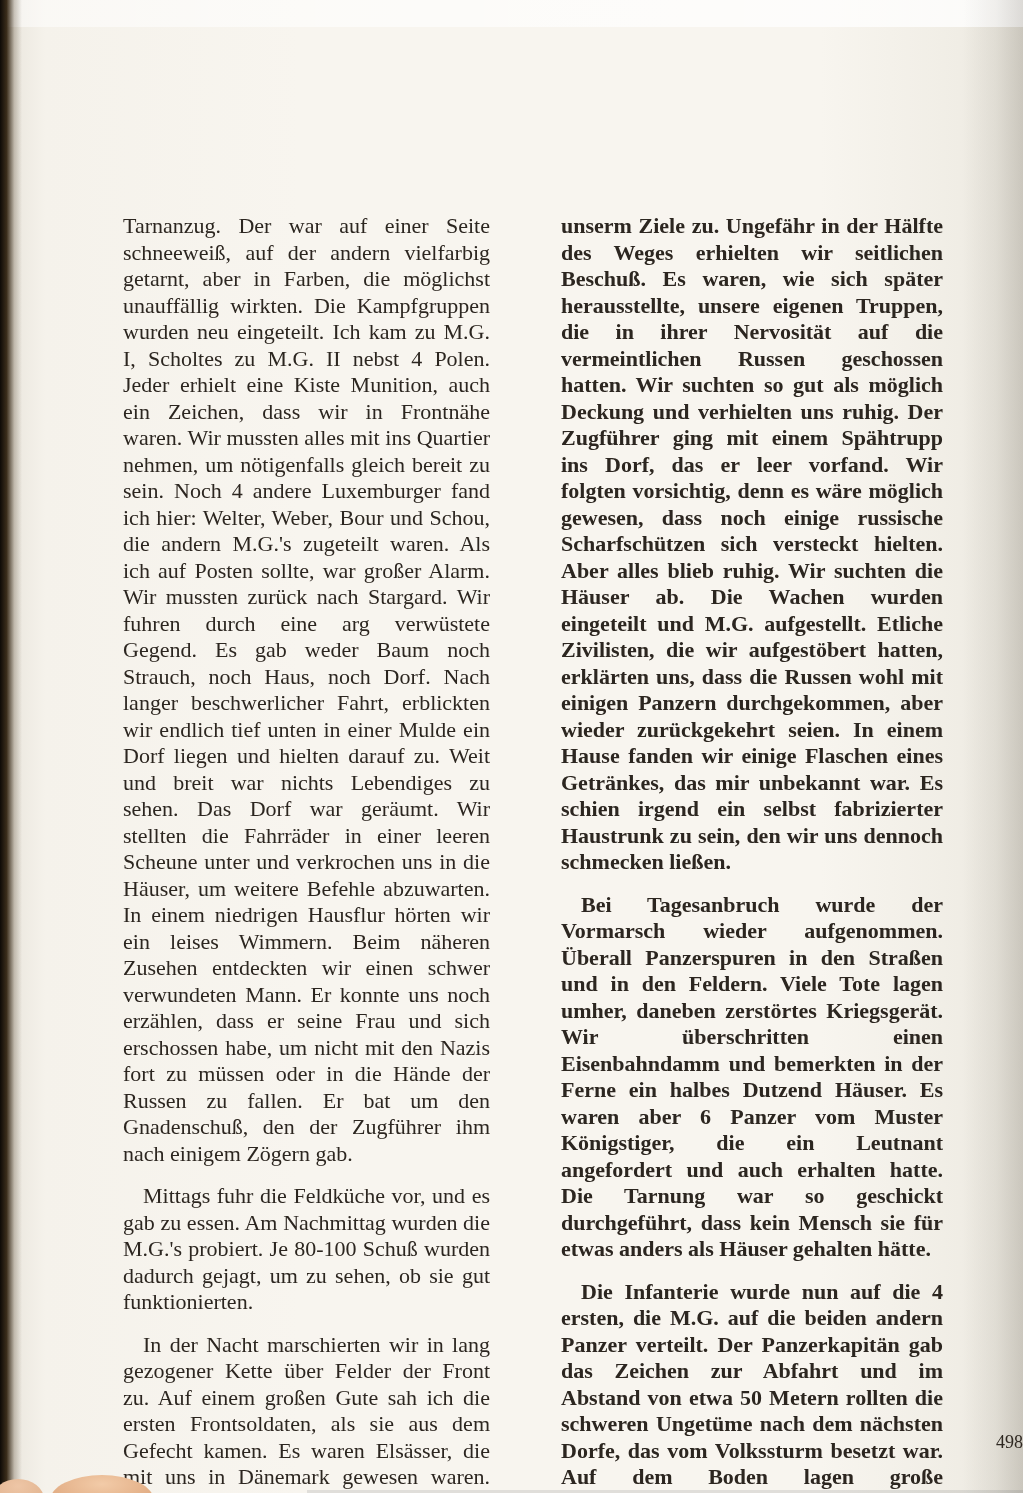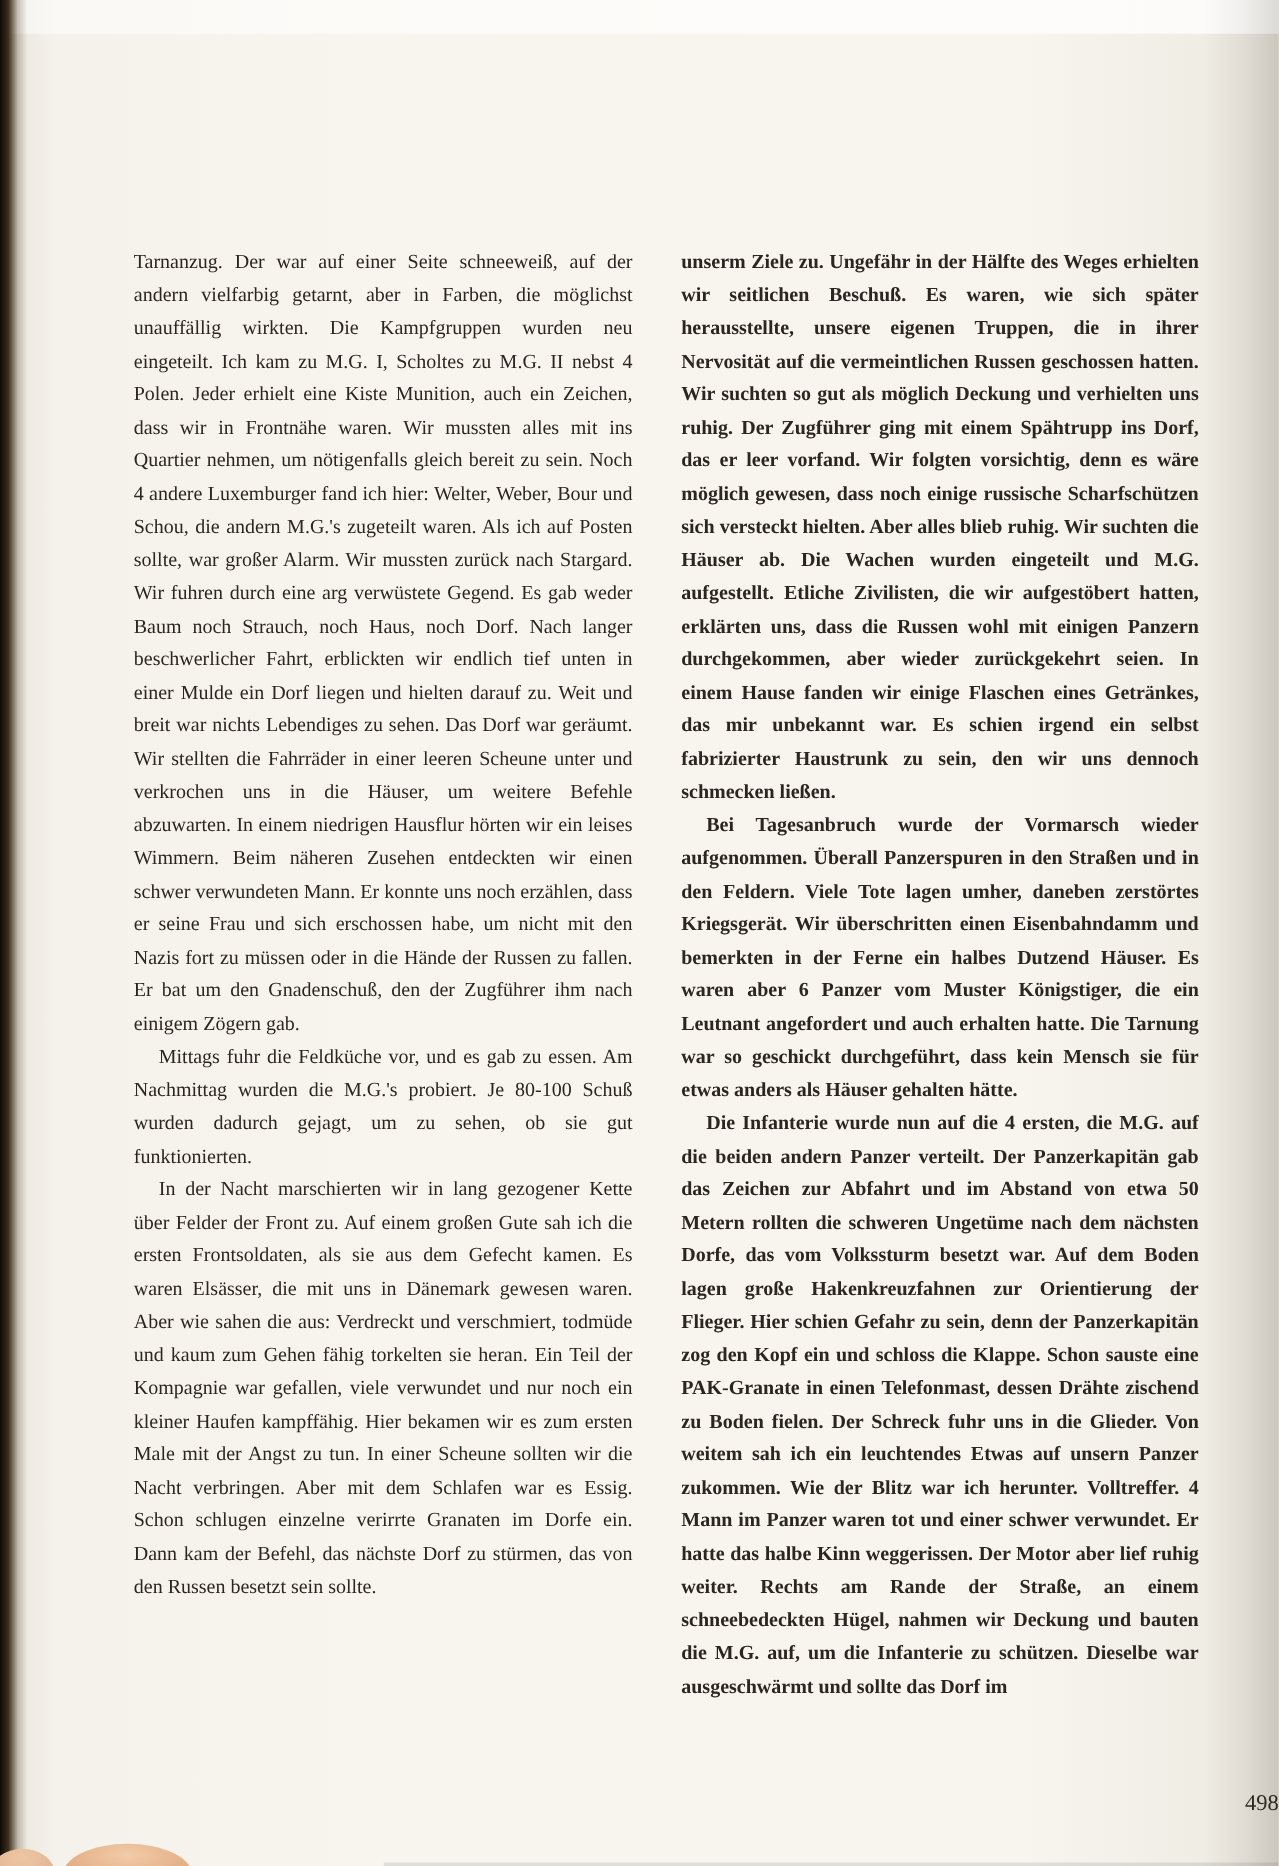--- a/index.html
+++ b/index.html
@@ -33,22 +33,22 @@
   .header-title {
     position: absolute; left: 0; right: 0; top: 0;
     line-height: 37px; text-align: center; text-indent: 46px;
     font-weight: 700; font-size: 21px; letter-spacing: 3px;
     color: var(--title-text);
   }
   .column { position: absolute; top: 197px; }
   .column-left  { left: 107px; width: 399px; }
   .column-right { left: 545px; width: 414px; font-weight: bold; }
   .para {
-    margin: 0;
-    font-size: 16px;
+    margin: 16px;
+    font-size: 22px;
     line-height: 26.5px;
     text-align: justify;
     color: var(--text);
   }
   .para.indent { text-indent: 20px; }
   .page-number {
     position: absolute; top: 1432px; left: 0; width: 1023px;
     text-align: right; font-size: 18px; color: var(--text); font-family: Liberation Serif, serif;
   }
   .right-shade {

